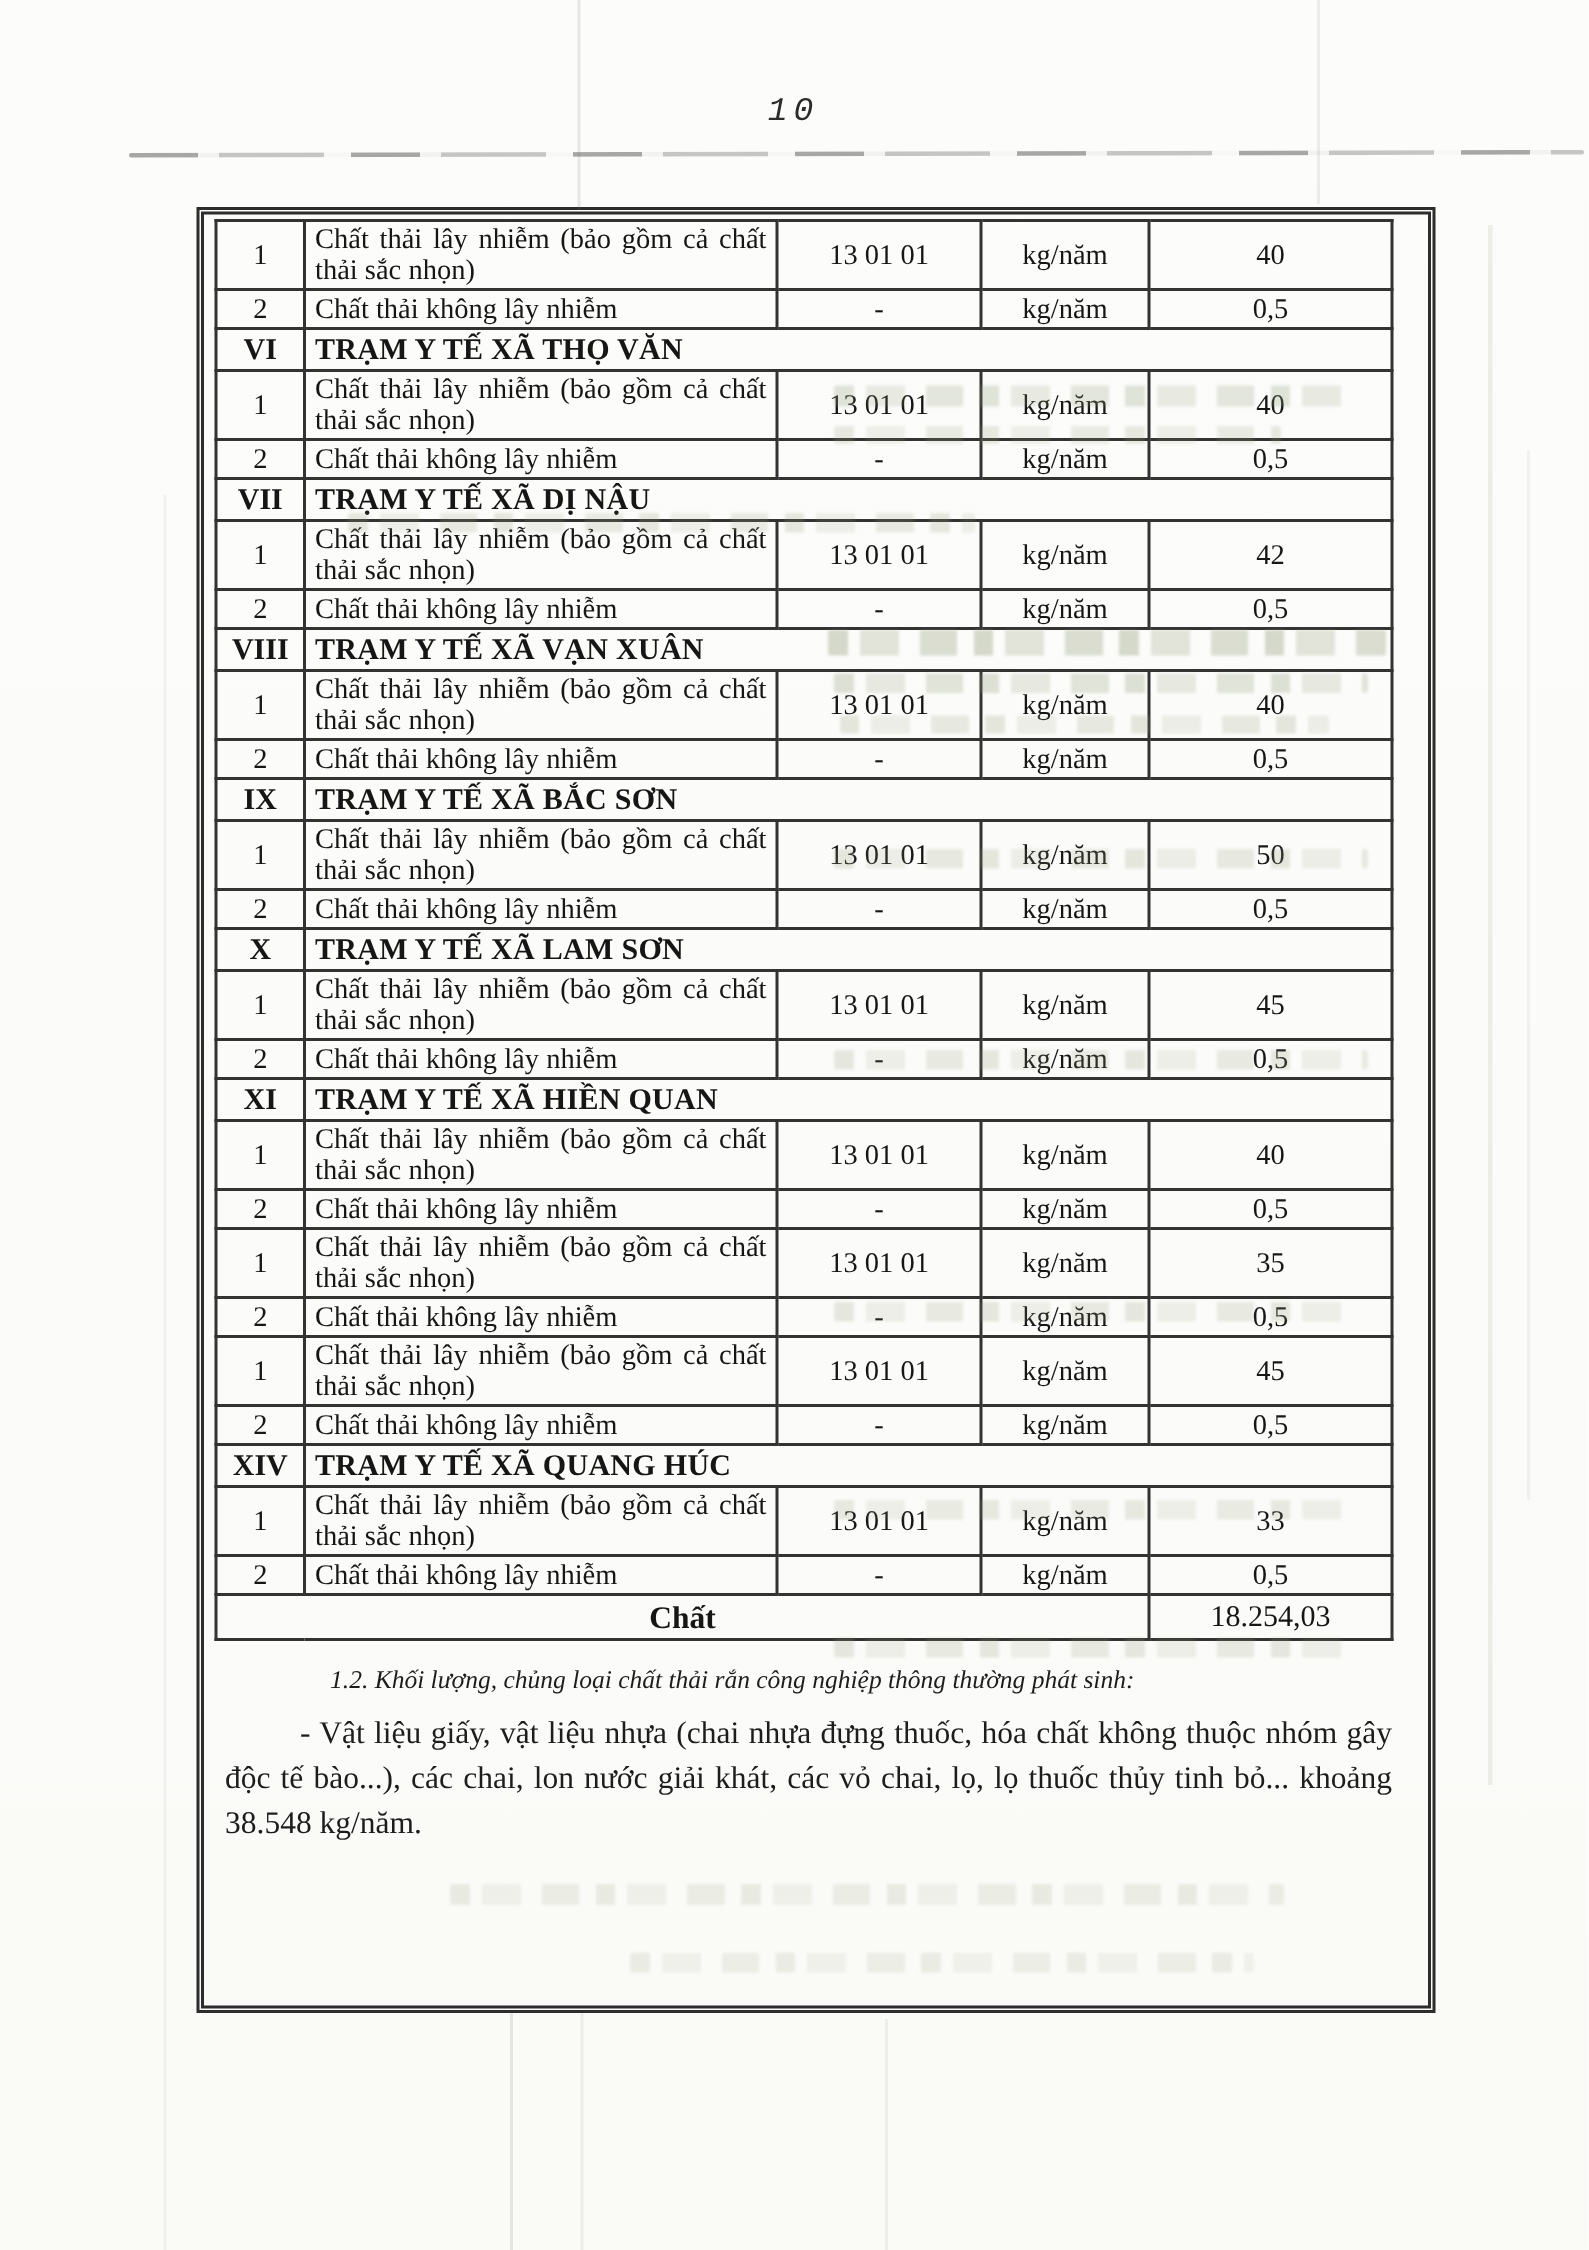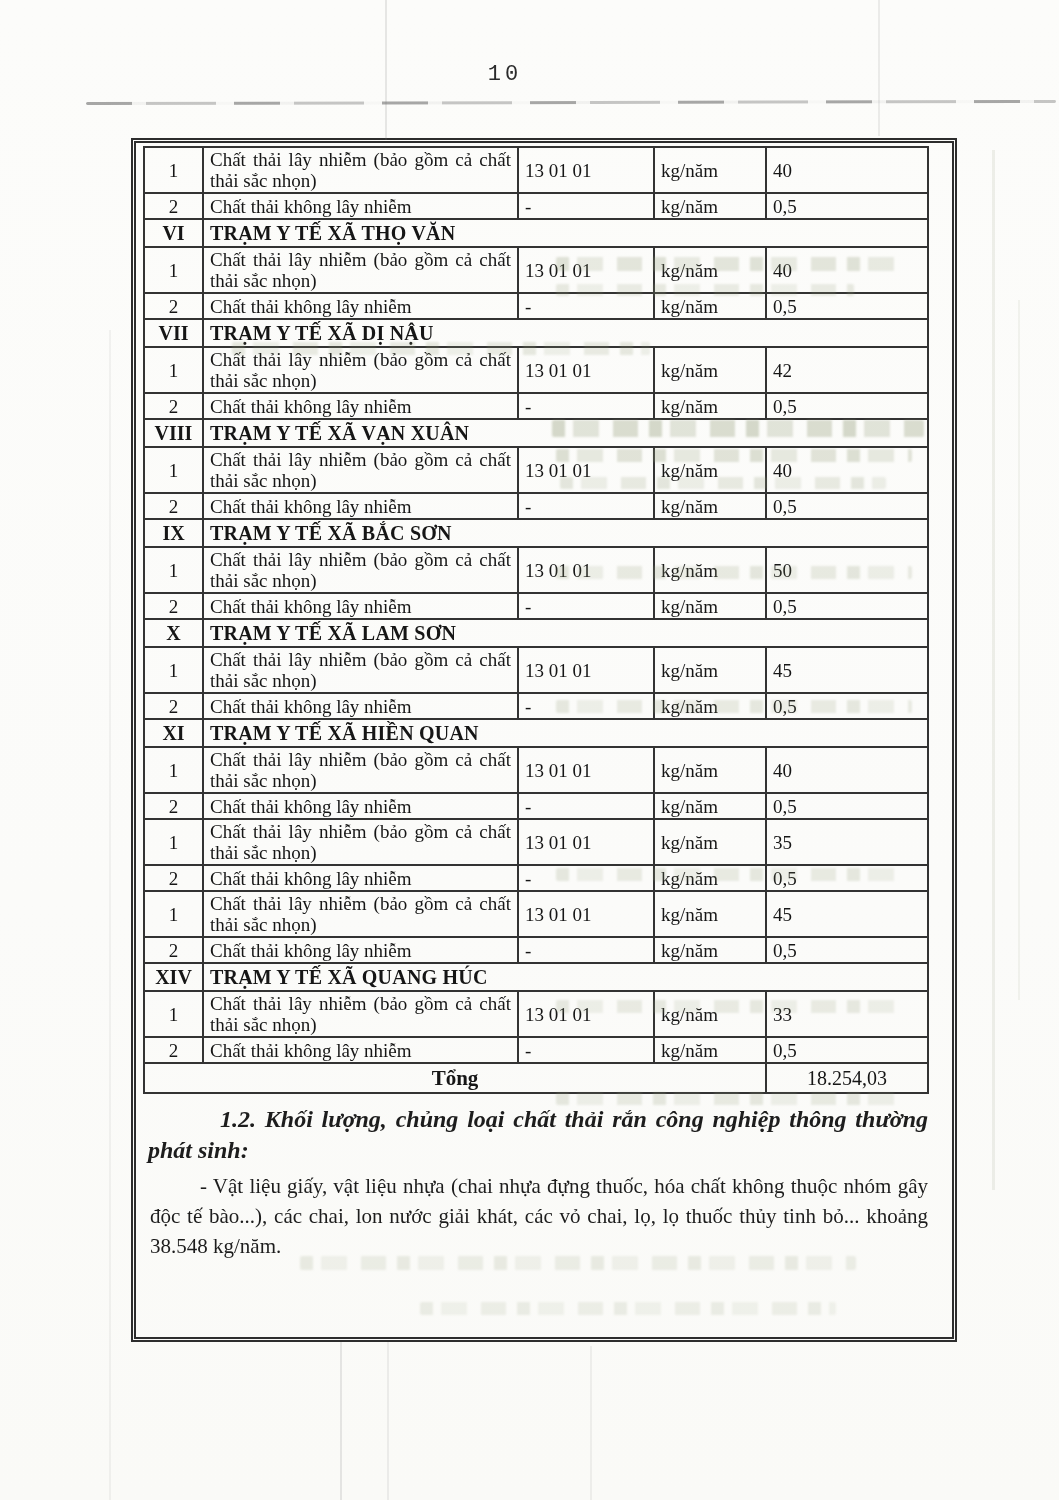--- a/index.html
+++ b/index.html
@@ -3,22 +3,22 @@
 <meta charset="utf-8">
 <style>
   html,body{margin:0;padding:0;}
   body{
     width:1059px;height:1500px;position:relative;overflow:hidden;
     background:linear-gradient(180deg,#fcfcfa 0%,#fbfbf9 60%,#fafaf7 100%);
     font-family:"Liberation Serif", serif;color:#1d1d1d;
   }
   
   .page-number{
-    position:absolute;top:62px;left:455px;width:100px;text-align:center;
-    font-family:"Liberation Mono", monospace;font-size:22px;letter-spacing:4px;color:#2b2b2b;
+    position:absolute;top:62px;left:479px;width:100px;text-align:center;
+    font-family:"Liberation Mono", monospace;font-size:22px;letter-spacing:4px;color:#2b2b2b;font-style:italic;
   }
   
   .streak{
     position:absolute;top:101px;left:86px;width:970px;height:3px;opacity:.55;
     transform:rotate(-.12deg);border-radius:2px;
     background:repeating-linear-gradient(90deg,
       rgba(70,70,70,.85) 0 46px, rgba(70,70,70,.10) 46px 60px,
       rgba(70,70,70,.55) 60px 130px, rgba(70,70,70,.05) 130px 148px);
   }
   
@@ -34,29 +34,29 @@
   table.waste td{
     border:2px solid #333;vertical-align:middle;padding:1px 6px;
     overflow:hidden;
   }
   tr.row-double{height:46px;}
   tr.row-single{height:26px;}
   tr.section-row{height:28px;}
   tr.total-row{height:30px;}
   .c-stt{text-align:center;padding:1px 2px;}
   .c-desc{text-align:justify;padding:1px 9px 1px 7px;}
-  .c-code,.c-unit,.c-qty{}
+  .c-code,.c-unit,.c-qty{text-align:center;}
   .section-no{font-weight:bold;font-size:20px;}
   .c-title{font-weight:bold;font-size:20px;letter-spacing:.2px;padding-left:8px;white-space:nowrap;}
   .c-total-label{text-align:center;font-weight:bold;font-size:21px;}
   .c-total-value{text-align:center;font-size:20px;}
   
   .para-heading{
     margin:10px 8px 0 12px;width:780px;box-sizing:border-box;
-    font-weight:bold;font-style:italic;font-size:24px;line-height:31px;
+    font-weight:normal;font-style:italic;font-size:17px;line-height:31px;
     text-indent:72px;text-align:justify;
   }
   .para-body{
     margin:5px 4px 0 14px;width:778px;box-sizing:border-box;
     font-size:21px;line-height:30px;text-indent:50px;text-align:justify;
   }
   
   .art{position:absolute;pointer-events:none;}
   .ghost{
     filter:blur(1.2px);opacity:.55;border-radius:2px;
@@ -267,21 +267,21 @@
           <td class="c-qty">33</td>
         </tr>
         <tr class="row-single">
           <td class="c-stt">2</td>
           <td class="c-desc">Chất thải không lây nhiễm</td>
           <td class="c-code">-</td>
           <td class="c-unit">kg/năm</td>
           <td class="c-qty">0,5</td>
         </tr>
         <tr class="total-row">
-          <td class="c-total-label" colspan="4">Tổng</td>
+          <td class="c-total-label" colspan="4">Chất</td>
           <td class="c-total-value">18.254,03</td>
         </tr>
       </tbody>
   </table>
 
   <p class="para-heading">1.2. Khối lượng, chủng loại chất thải rắn công nghiệp thông thường phát sinh:</p>
   <p class="para-body">- Vật liệu giấy, vật liệu nhựa (chai nhựa đựng thuốc, hóa chất không thuộc nhóm gây độc tế bào...), các chai, lon nước giải khát, các vỏ chai, lọ, lọ thuốc thủy tinh bỏ... khoảng 38.548 kg/năm.</p>
 </div>
 
 <div>

